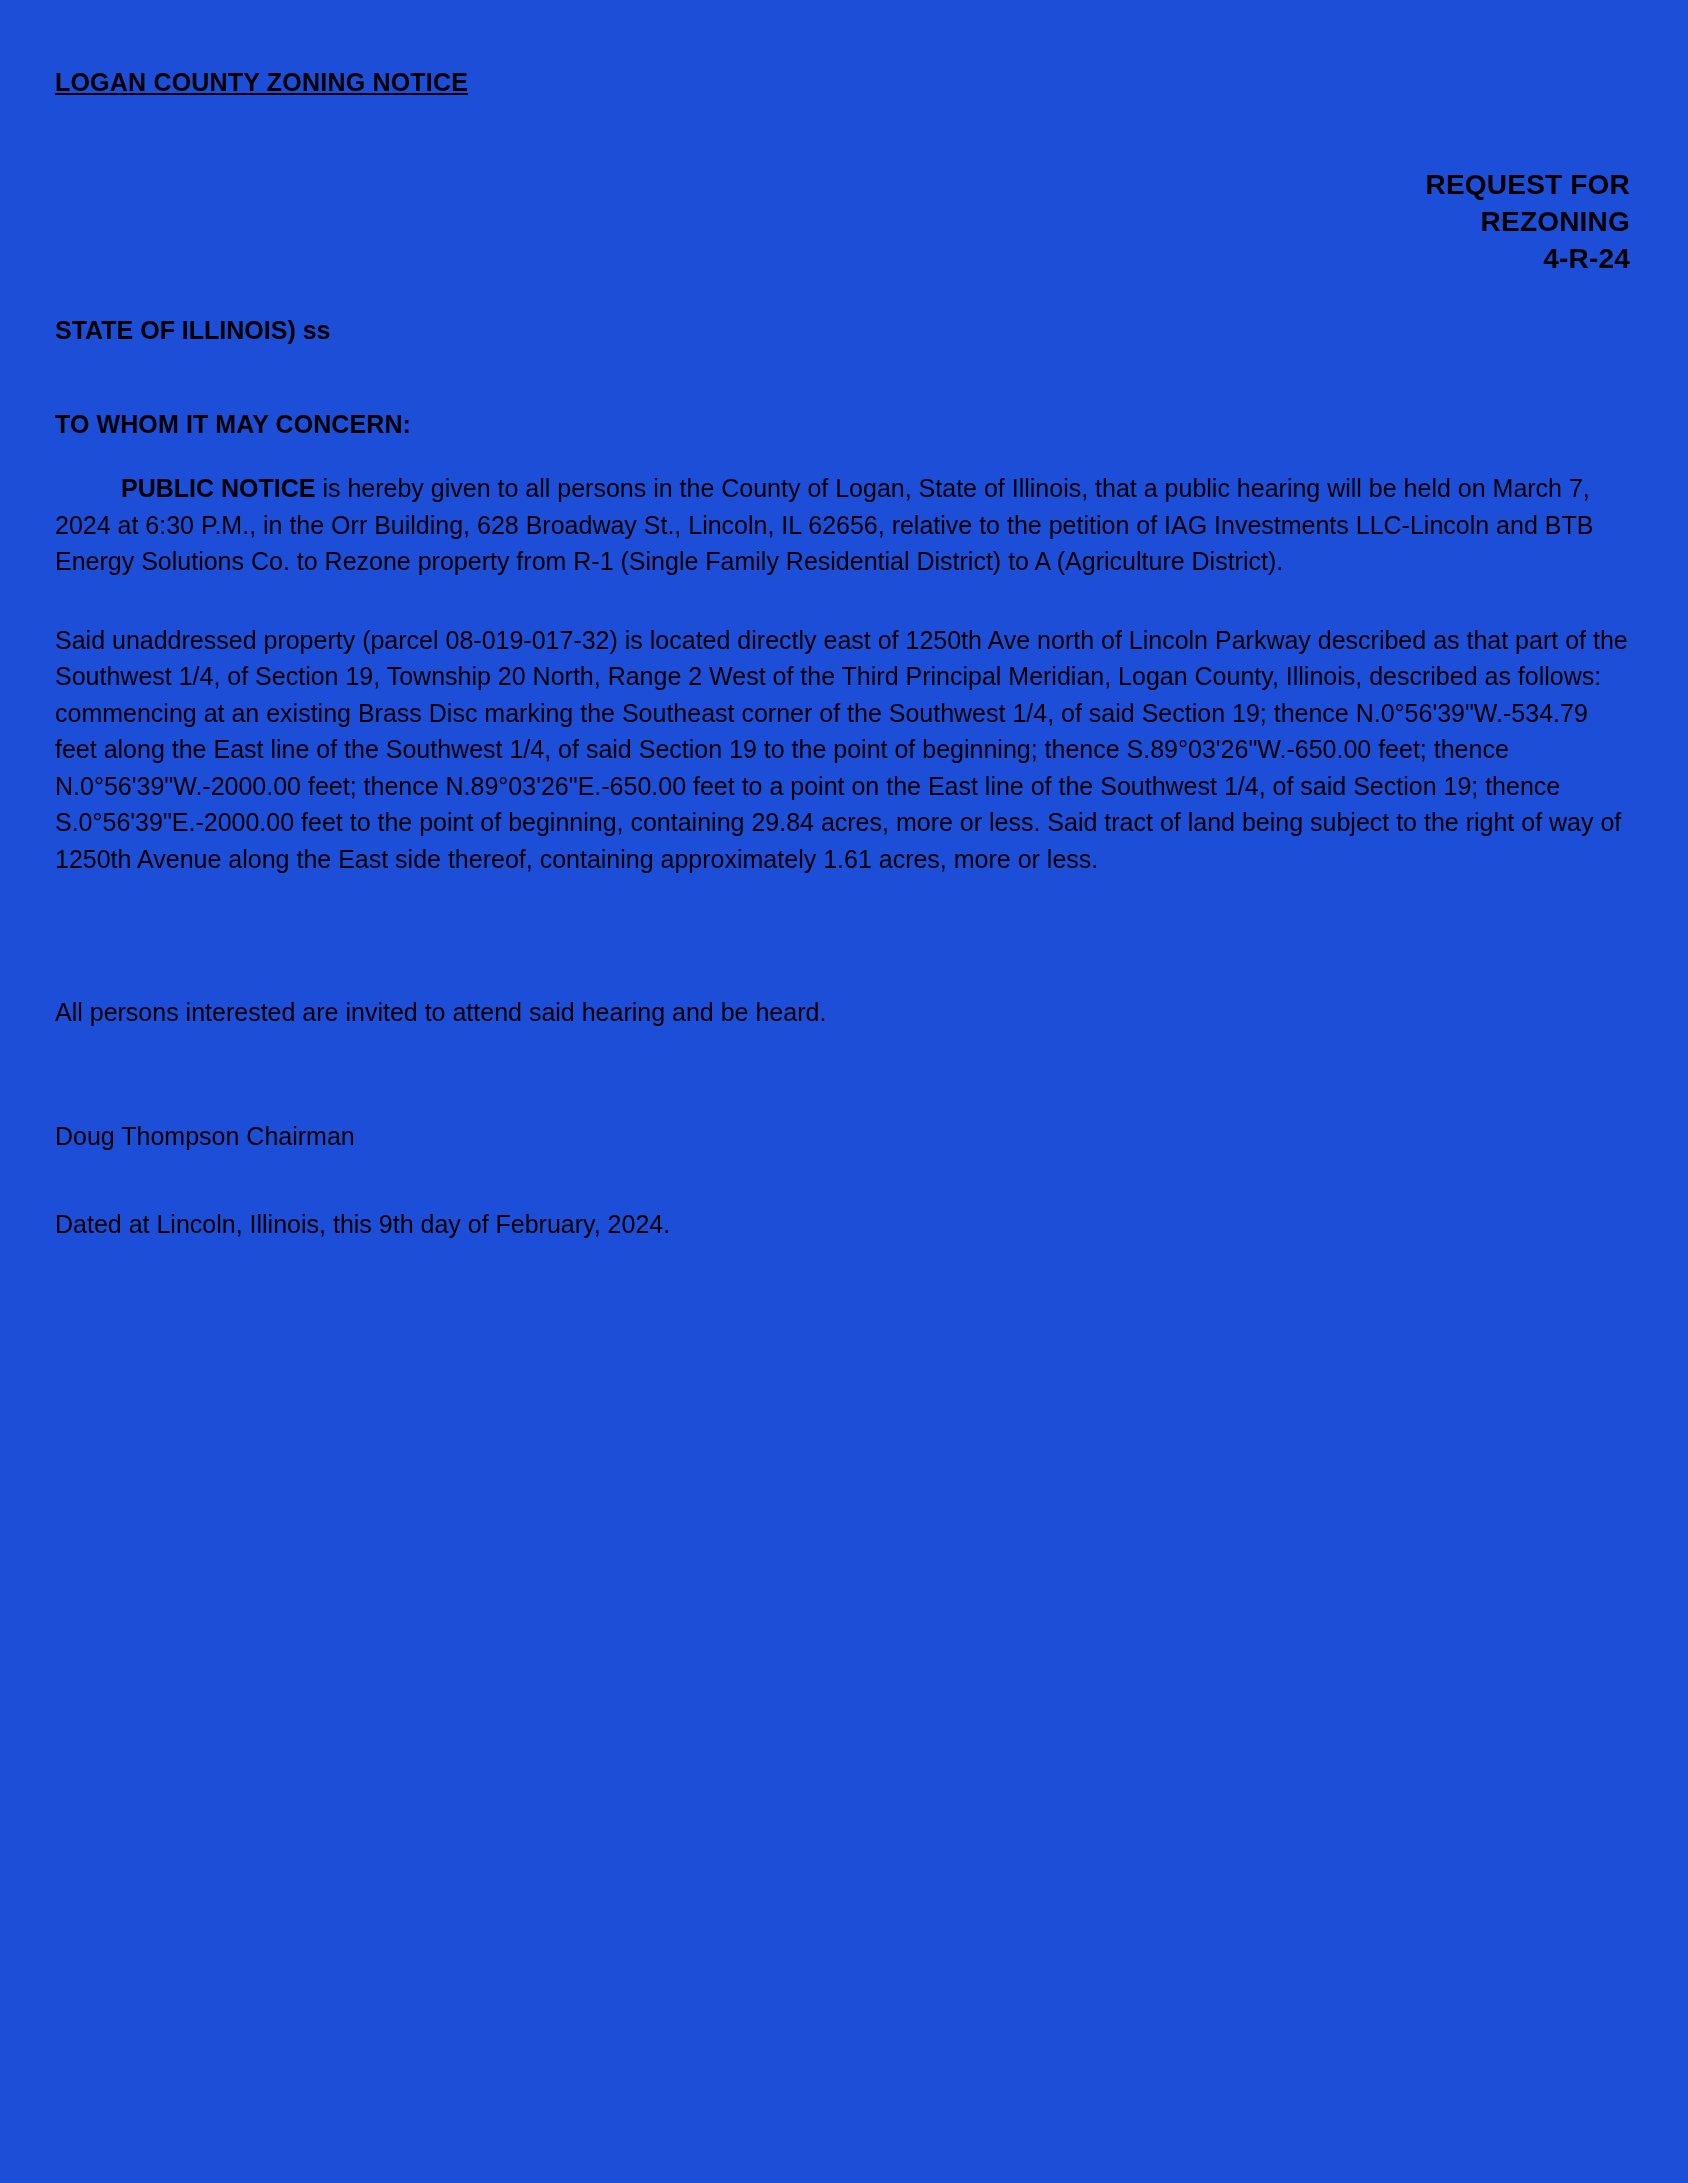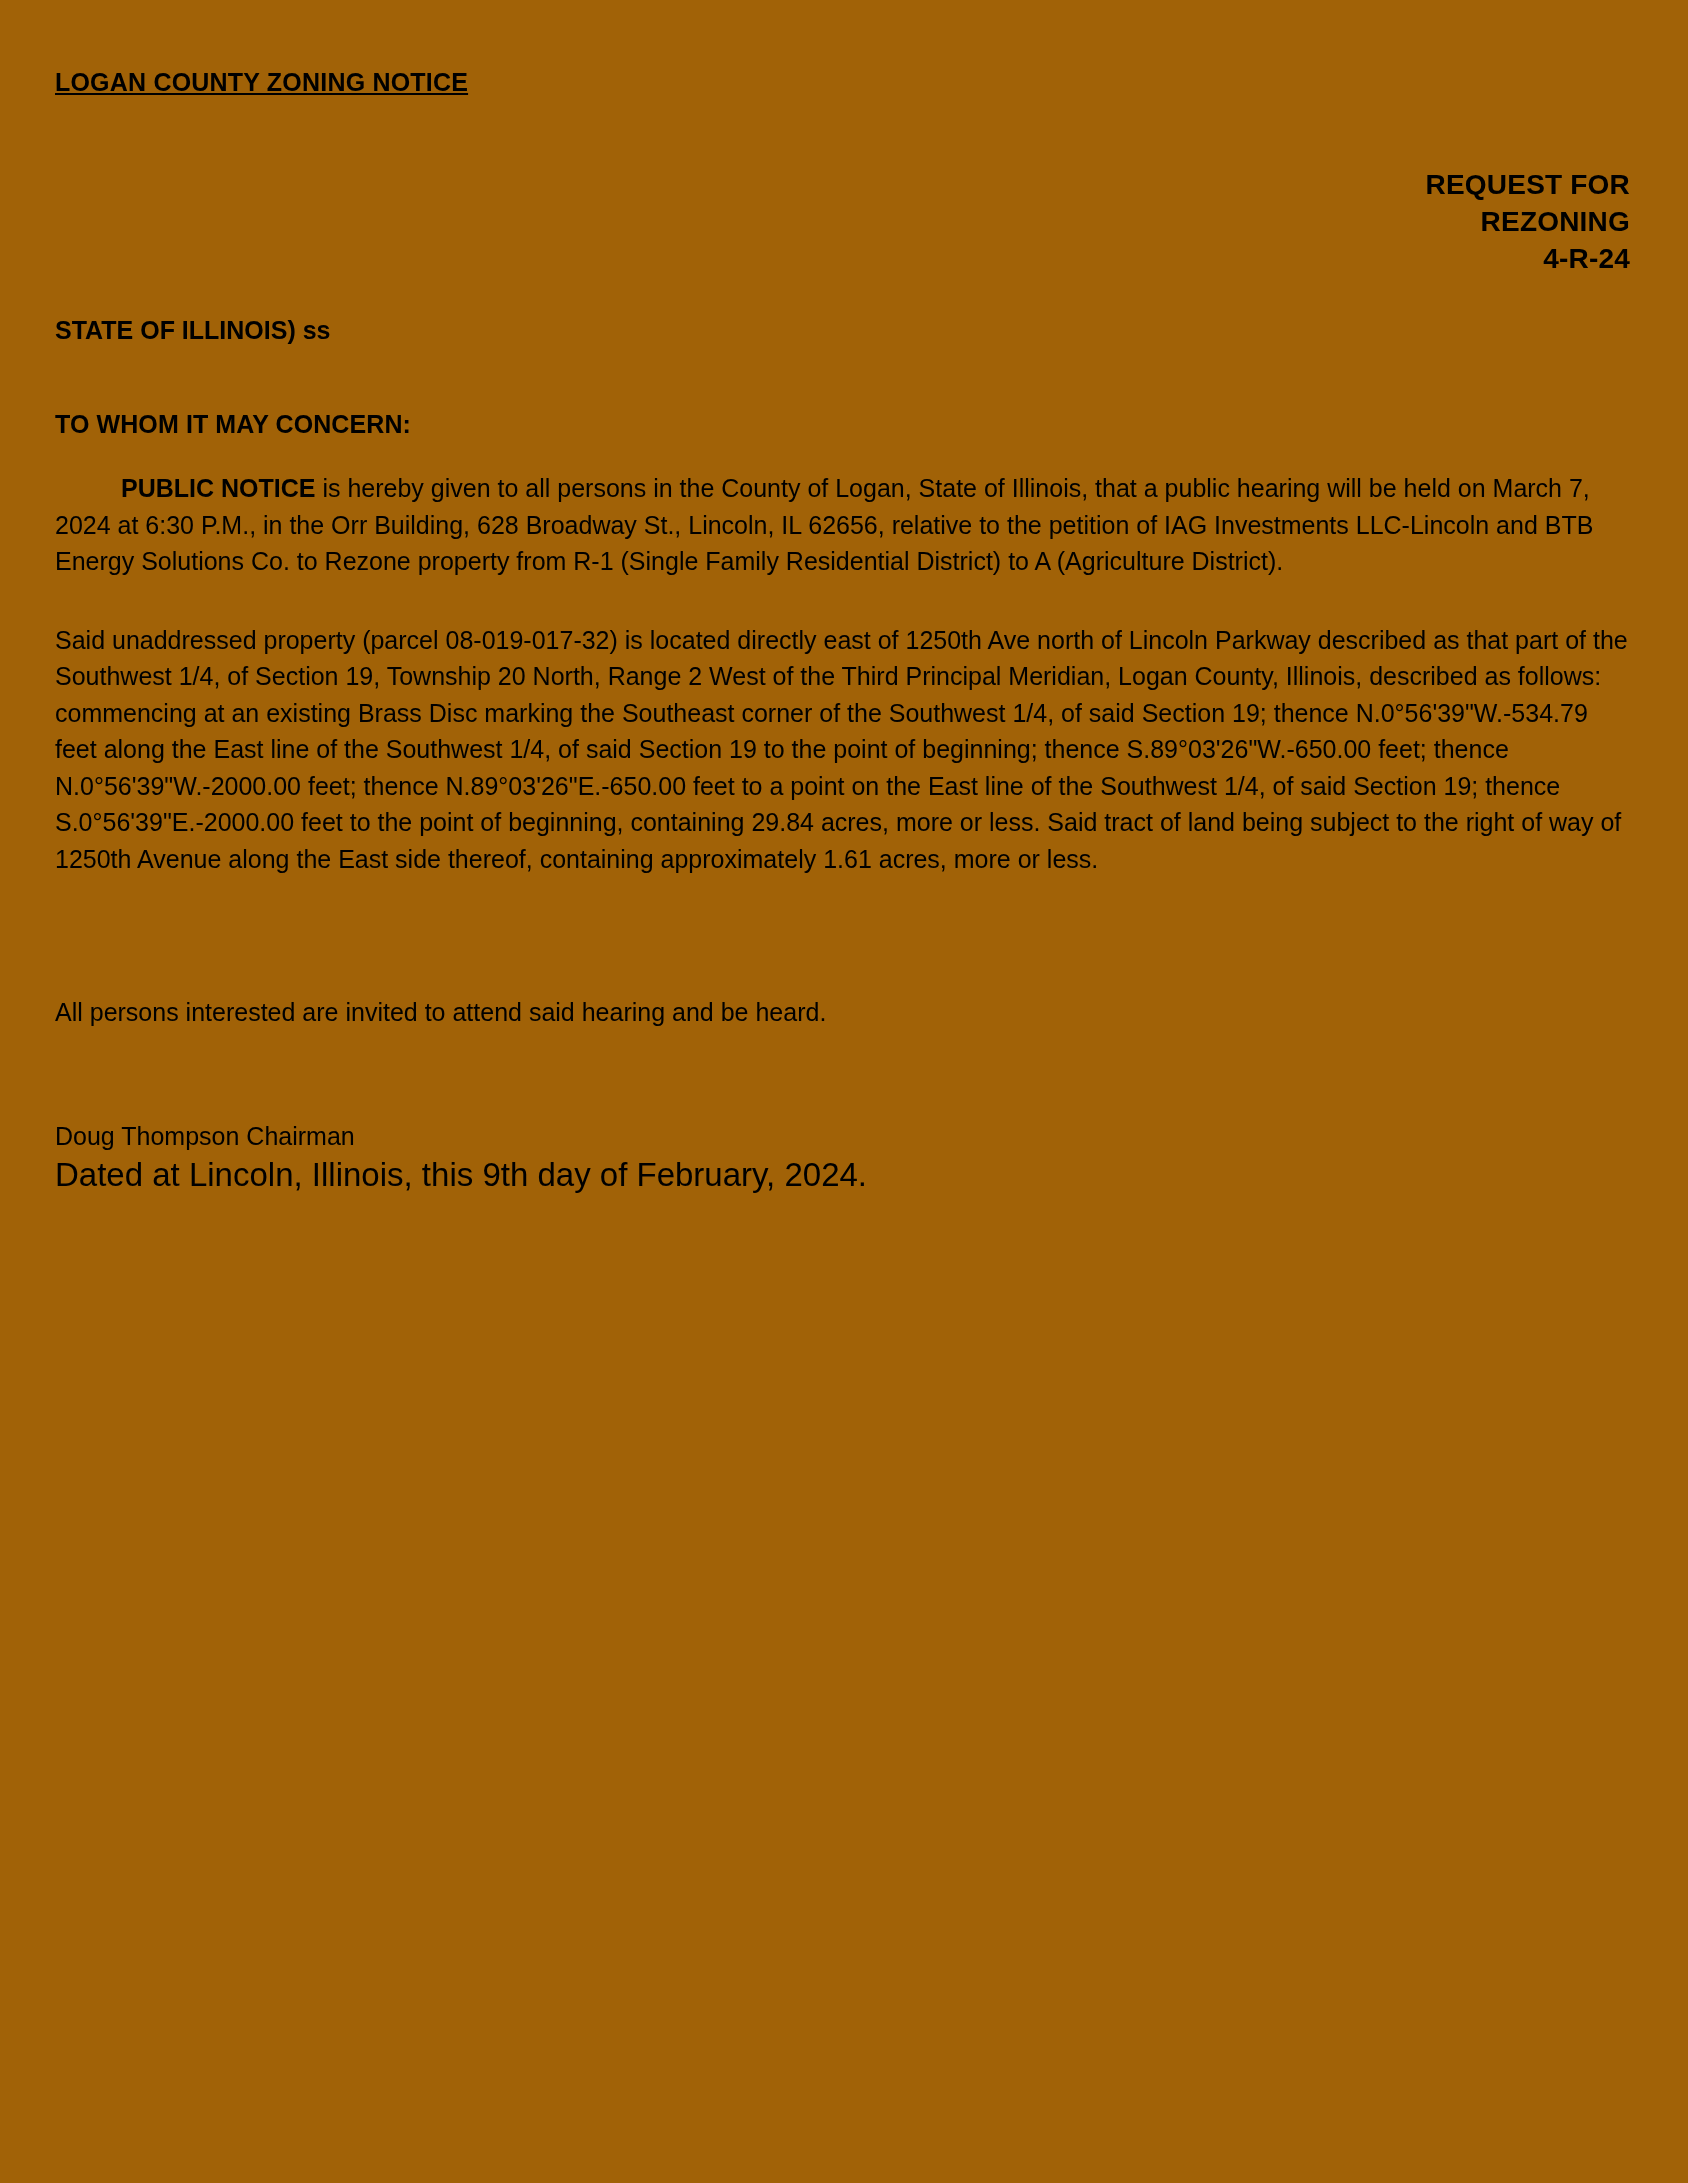--- a/index.html
+++ b/index.html
@@ -12,21 +12,21 @@
     min-height: 2183px;
     font-family: "Liberation Sans", sans-serif;
     color: #000000;
     -webkit-font-smoothing: antialiased;
   }
   .page {
     box-sizing: border-box;
     width: 1688px;
     min-height: 2183px;
     padding: 49px 58px 32px 55px;
-    background: #a16207;
+    background: #1d4ed8;
   }
   .doc-title {
     font-size: 25px;
     font-weight: bold;
     text-decoration: underline;
     letter-spacing: 0.2px;
     margin: 19.4px 0 0 0;
   }
   .request-block {
     margin-top: 70px;
@@ -77,21 +77,22 @@
   }
   .sig-block .line {
     display: block;
   }
   .name-block {
     margin-top: 89px;
     font-size: 25px;
     line-height: 1.34;
   }
   .dated {
-    font-size: 33px;
+    margin-top: 55px;
+    font-size: 25px;
     line-height: 1.34;
   }
 </style>
 </head>
 <body>
 
 <div class="page">
 
   <h1 class="doc-title">LOGAN COUNTY ZONING NOTICE</h1>
 

